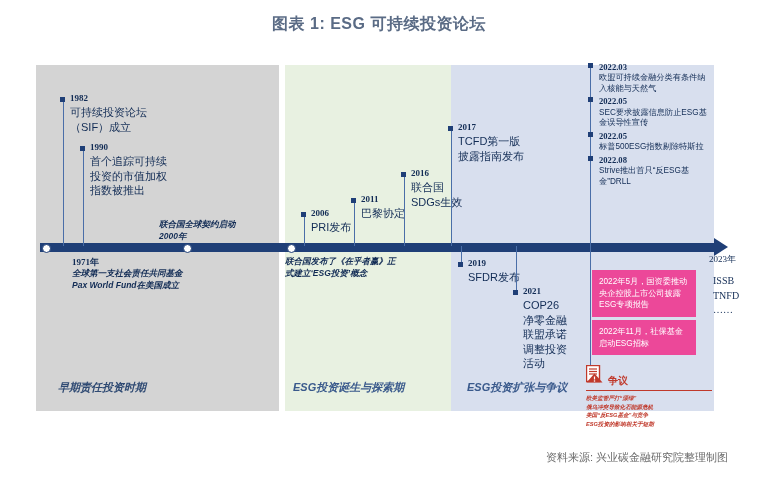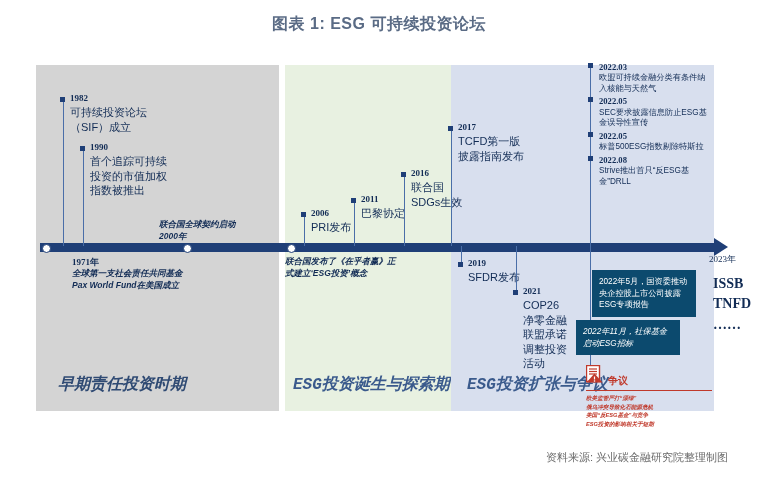--- a/index.html
+++ b/index.html
@@ -32,26 +32,25 @@
     top: 65px;
     height: 346px;
   }
   #panel-early   { left: 36px;  width: 243px; background: #d4d4d4; }
   #panel-birth   { left: 285px; width: 197px; background: #e8f1e1; }
   #panel-expand  { left: 451px; width: 263px; background: #d8dfee; }
 
   .phase-label {
     position: absolute;
     bottom: 16px;
-    font-size: 16px;
+    font-size: 11px;
     font-style: italic;
     font-weight: bold;
     color: #3a5a8c;
     white-space: nowrap;
-    font-family: Liberation Mono, monospace;
   }
   #panel-early .phase-label  { left: 22px; color: #2f4a73; }
   #panel-birth .phase-label  { left: 8px; }
   #panel-expand .phase-label { left: 16px; }
 
   
   #axis {
     position: absolute;
     left: 40px;
     top: 243px;
@@ -170,47 +169,47 @@
     font-weight: bold;
     font-family: "Liberation Serif", serif;
     font-size: 8.6px;
     display: block;
   }
   .li22 .txt { display: block; }
 
   
   .navybox {
     position: absolute;
-    background: #0c4a6e;
+    background: #ec4899;
     color: #ffffff;
     font-size: 8.2px;
     line-height: 1.42;
     padding: 6px 7px;
     width: 104px;
     box-sizing: border-box;
   }
   #navy-1 { left: 592px; top: 270px; }
-  #navy-2 { left: 576px; top: 320px; font-style: italic; }
+  #navy-2 { left: 592px; top: 320px; }
 
   
   #end-label {
     position: absolute;
     left: 709px;
     top: 253px;
     font-size: 9px;
     color: #122c55;
     font-family: "Liberation Serif", serif;
     line-height: 1.5;
   }
   #issb-block {
     position: absolute;
     left: 713px;
     top: 274px;
-    font-size: 14px;
-    font-weight: bold;
+    font-size: 10px;
+    font-weight: normal;
     color: #122c55;
     font-family: "Liberation Serif", serif;
     line-height: 1.45;
   }
 
   
   #controversy {
     position: absolute;
     left: 586px;
     top: 360px;

